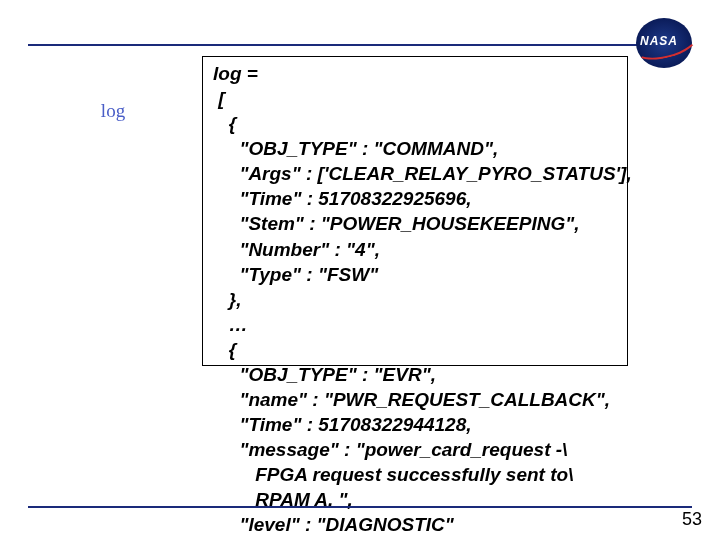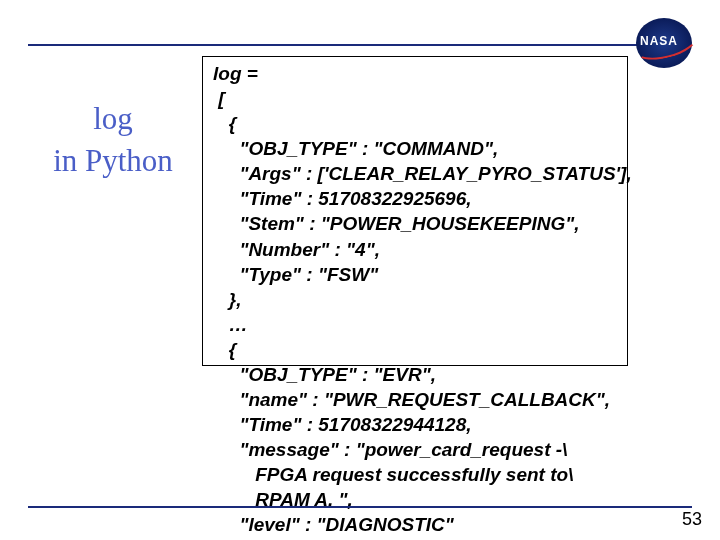--- a/index.html
+++ b/index.html
@@ -44,40 +44,41 @@
   }
   .logo-text {
     position: absolute;
     top: 16px;
     left: 4px;
     color: #fff;
     font-size: 12px;
     font-weight: bold;
     letter-spacing: 1px;
     font-family: Arial, sans-serif;
+    font-style: italic;
   }
   .logo-swoosh {
     position: absolute;
     top: 10px;
     left: -4px;
     width: 66px;
     height: 30px;
     border: 2px solid #d32f2f;
     border-color: transparent transparent #d32f2f transparent;
     border-radius: 50%;
     transform: rotate(-14deg);
   }
   .title {
     position: absolute;
     top: 98px;
     left: 38px;
     width: 150px;
     color: #4a5ec7;
     font-family: Georgia, 'Times New Roman', serif;
-    font-size: 31px;
+    font-size: 19px;
     line-height: 1.35;
     text-align: center;
   }
   .code-box {
     position: absolute;
     top: 56px;
     left: 202px;
     width: 426px;
     height: 310px;
     border: 1px solid #000;
@@ -105,21 +106,20 @@
 
 <div class="logo">
   <div class="logo-bg">
     <span class="logo-text">NASA</span>
     <div class="logo-swoosh"></div>
   </div>
 </div>
 
 <div class="title">
   <span>log</span><br>
-  <span>in Python</span>
 </div>
 
 <div class="code-box">log =
  [
    {
      "OBJ_TYPE" : "COMMAND",
      "Args" : ['CLEAR_RELAY_PYRO_STATUS'],
      "Time" : 51708322925696,
      "Stem" : "POWER_HOUSEKEEPING",
      "Number" : "4",

